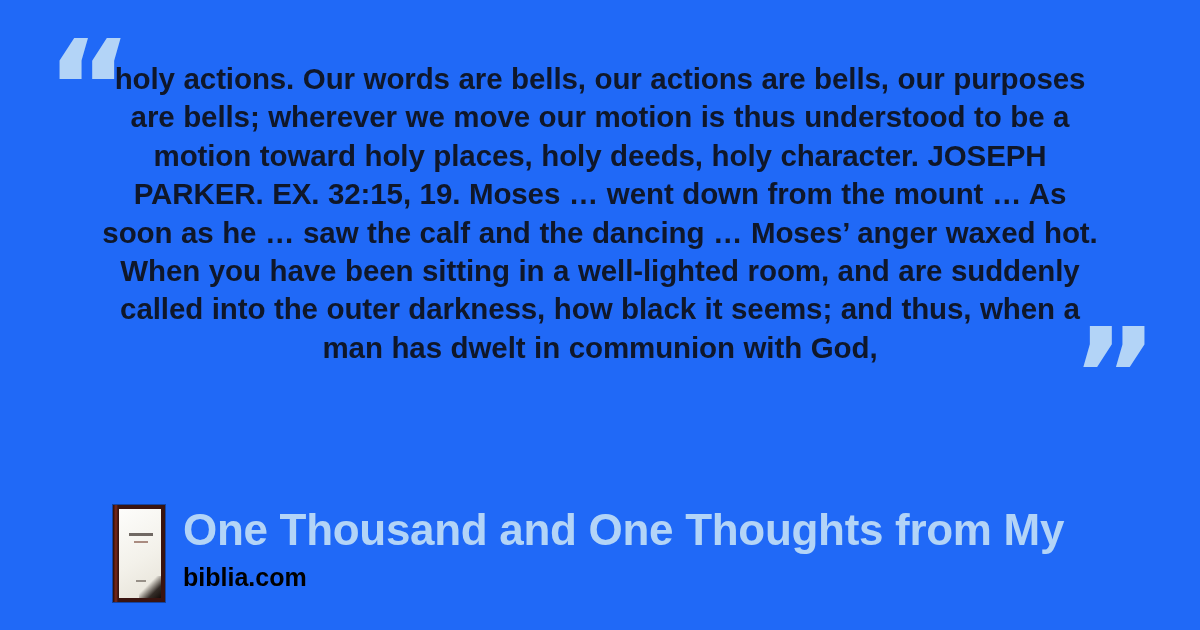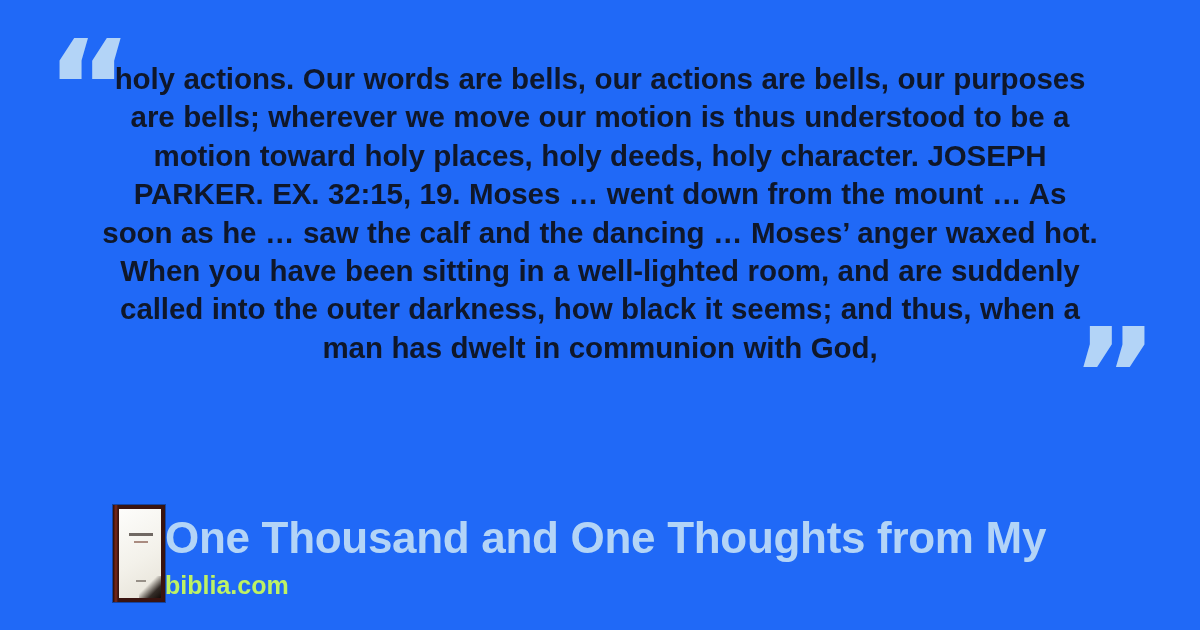--- a/index.html
+++ b/index.html
@@ -65,21 +65,22 @@
     letter-spacing: -0.1px;
     word-spacing: 0.5px;
   }
 
   
   .footer {
     position: absolute;
     left: 113px;
     bottom: 28px;
     display: flex;
-    align-items: flex-end;
+    align-items: flex-start;
+    gap: 18px;
   }
 
   
   .book-thumb {
     position: relative;
     width: 52px;
     height: 97px;
     background: #3a1410;
     box-shadow: 0 0 0 1px rgba(0,0,0,0.35);
     flex: 0 0 auto;
@@ -144,21 +145,21 @@
   .book-title {
     color: #b3d4f7;
     font-family: "Liberation Sans", sans-serif;
     font-weight: 700;
     font-size: 44px;
     line-height: 50px;
     letter-spacing: -0.3px;
     white-space: nowrap;
   }
   .site-name {
-    color: #bef264;
+    color: #000000;
     font-family: "Liberation Sans", sans-serif;
     font-weight: 700;
     font-size: 25px;
     line-height: 30px;
     margin-top: 7px;
   }
 </style>
 </head>
 <body>
 

